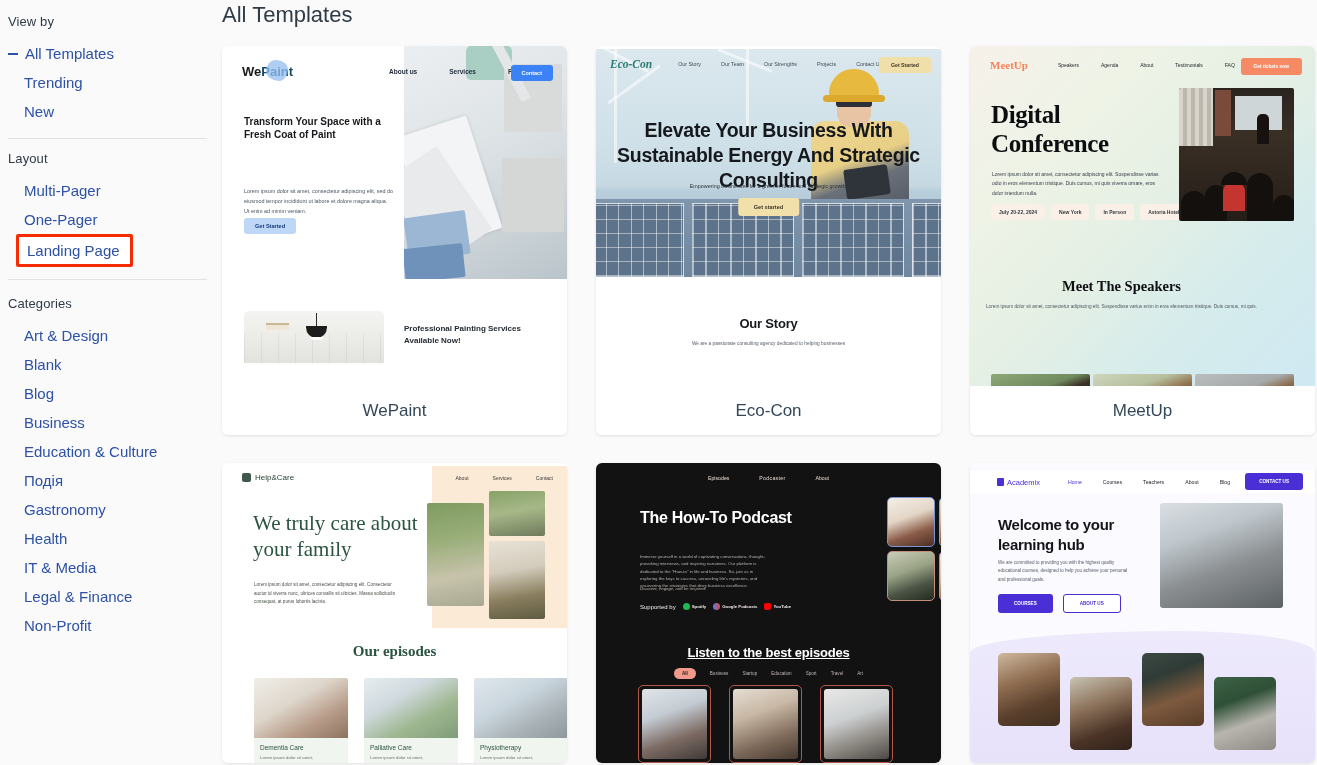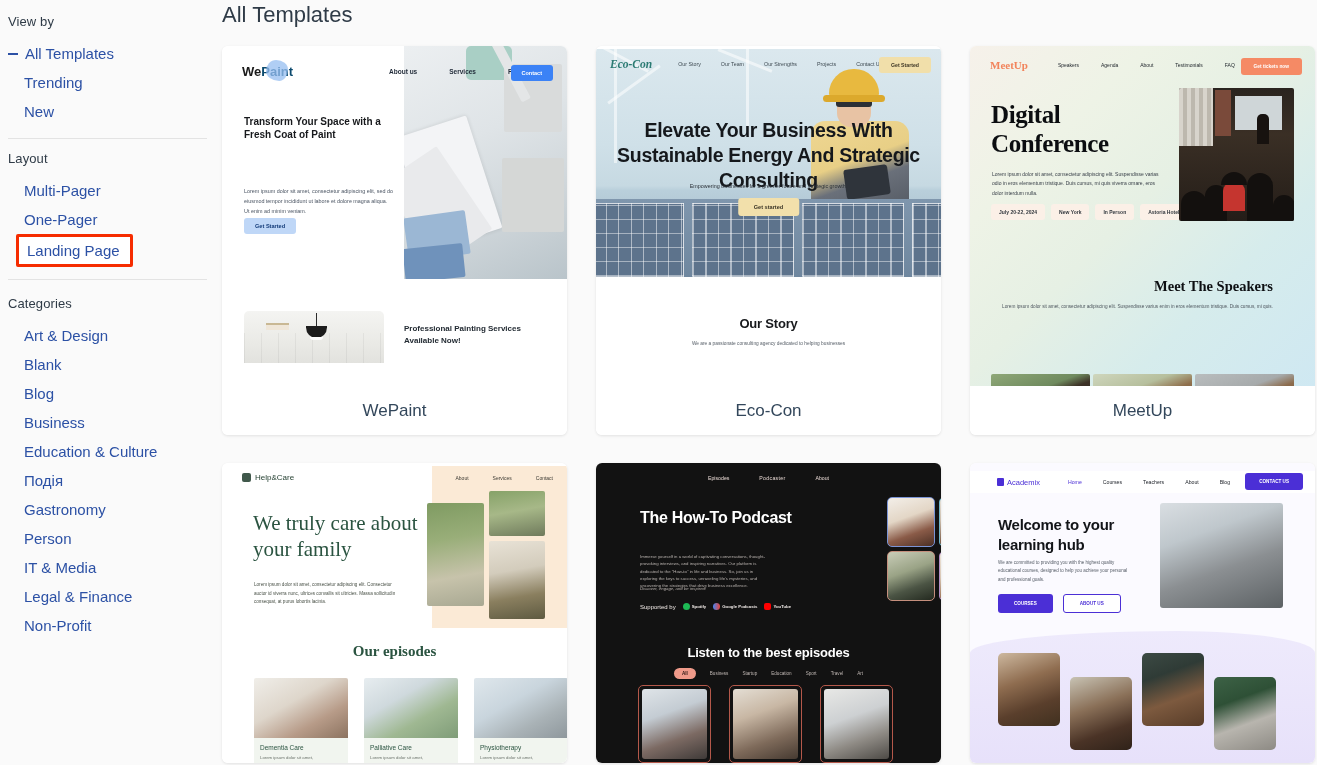--- a/index.html
+++ b/index.html
@@ -199,21 +199,21 @@
     overflow: hidden;
     background: linear-gradient(180deg,#2a241f 0%,#3a2f25 35%,#241d18 100%);
   }
   .mu-screen { position: absolute; left: 56px; top: 8px; width: 47px; height: 34px; background: #cfd6d8; }
   .mu-brick { position: absolute; left: 36px; top: 2px; width: 16px; height: 46px; background: #7a4a3a; }
   .mu-curtain { position: absolute; left: 0; top: 0; width: 34px; height: 58px;
     background: repeating-linear-gradient(90deg,#d8d4cc 0 4px,#bdb8ae 4px 8px); }
   .mu-sil { position: absolute; bottom: 0; border-radius: 14px 14px 0 0; background: #13100e; }
   .mu-red { position: absolute; left: 44px; bottom: 10px; width: 22px; height: 28px; background: #c5352f; border-radius: 8px 8px 0 0; }
   .mu-speaker { position: absolute; left: 78px; top: 26px; width: 12px; height: 30px; background: #17120f; border-radius: 5px 5px 0 0; }
-  .mu-sp-sec { position: absolute; left: 0; top: 232px; width: 303px; text-align: right; }
+  .mu-sp-sec { position: absolute; left: 0; top: 232px; width: 303px; text-align: center; }
   .mu-sp-sec h2 { font-family: "Liberation Serif", serif; font-weight: bold; font-size: 14.5px; color: #0d0f12; }
   .mu-sp-sec p { font-size: 4.7px; color: #4e565e; margin-top: 8px; line-height: 1.7; }
   .mu-faces { position: absolute; left: 21px; top: 328px; display: flex; gap: 3px; }
   .mu-face { width: 99px; height: 36px; border-radius: 2px; }
 
   
   .hc { width: 345px; height: 300px; position: relative; background: #fff; overflow: hidden; }
   .hc-panel { position: absolute; right: 0; top: 3px; width: 135px; height: 162px; background: #fbead6; }
   .hc-logo { position: absolute; left: 20px; top: 10px; font-size: 8px; color: #1f3b2c; display: flex; align-items: center; gap: 4px; }
   .hc-mark { width: 9px; height: 9px; background: #1f3b2c; border-radius: 2px; opacity: .85; }
@@ -239,21 +239,21 @@
   .pc-logo { font-size: 13px; color: #e9a08c; letter-spacing: .3px; }
   .pc-h1 { position: absolute; left: 44px; top: 44px; width: 160px; font-size: 16px; line-height: 1.35; color: #fff; font-weight: bold; letter-spacing: -.3px; }
   .pc-p { position: absolute; left: 44px; top: 90px; width: 130px; font-size: 4.3px; line-height: 1.7; color: #b9b2ae; }
   .pc-p2 { position: absolute; left: 44px; top: 123px; width: 130px; font-size: 4.3px; color: #b9b2ae; font-style: italic; }
   .pc-sup { position: absolute; left: 44px; top: 140px; display: flex; align-items: center; gap: 7px; }
   .pc-sup .lab { font-size: 6px; color: #f0e9e6; }
   .pc-badge { display: flex; align-items: center; gap: 2px; font-size: 4.3px; color: #efe9e6; font-weight: bold; }
   .pc-dot { width: 7px; height: 7px; border-radius: 50%; }
   .pc-grid { position: absolute; right: 16px; top: 34px; display: grid; grid-template-columns: 48px 48px; grid-gap: 4px; }
   .pc-th { width: 48px; height: 50px; border-radius: 5px; }
-  .pc-h2 { position: absolute; left: 0; top: 182px; width: 345px; text-align: center; font-size: 13px; color: #fff; font-weight: bold; letter-spacing: -.2px; }
+  .pc-h2 { position: absolute; left: 0; top: 182px; width: 345px; text-align: center; font-size: 13px; color: #fff; font-weight: bold; letter-spacing: -.2px; text-decoration: underline; }
   .pc-tabs { position: absolute; left: 0; top: 205px; width: 345px; display: flex; justify-content: center; gap: 14px; align-items: center; }
   .pc-tabs span { font-size: 4.6px; color: #bdb5b1; }
   .pc-tabs .act { background: #ef9a8a; color: #2a1512; padding: 3px 8px; border-radius: 8px; font-weight: bold; }
   .pc-eps { position: absolute; left: 42px; top: 222px; display: flex; gap: 18px; }
   .pc-ep { width: 73px; height: 78px; border: 1px solid #b4584a; border-radius: 5px; padding: 3px; }
   .pc-ep-i { width: 100%; height: 100%; border-radius: 3px; }
 
   
   .ax { width: 345px; height: 300px; position: relative; background: #fbfaff; overflow: hidden; }
   .ax-nav { position: absolute; left: 0; top: 8px; width: 345px; height: 22px; display: flex; align-items: center; background: #fff; }
@@ -305,21 +305,21 @@
 
     <div class="side-head">Categories</div>
     <ul class="side-list">
       <li class="side-item">Art &amp; Design</li>
       <li class="side-item">Blank</li>
       <li class="side-item">Blog</li>
       <li class="side-item">Business</li>
       <li class="side-item">Education &amp; Culture</li>
       <li class="side-item">Подія</li>
       <li class="side-item">Gastronomy</li>
-      <li class="side-item">Person</li>
+      <li class="side-item">Health</li>
       <li class="side-item">IT &amp; Media</li>
       <li class="side-item">Legal &amp; Finance</li>
       <li class="side-item">Non-Profit</li>
     </ul>
   </aside>
 
   <main class="main">
     <h1 class="main-title">All Templates</h1>
 
     <div class="grid">

